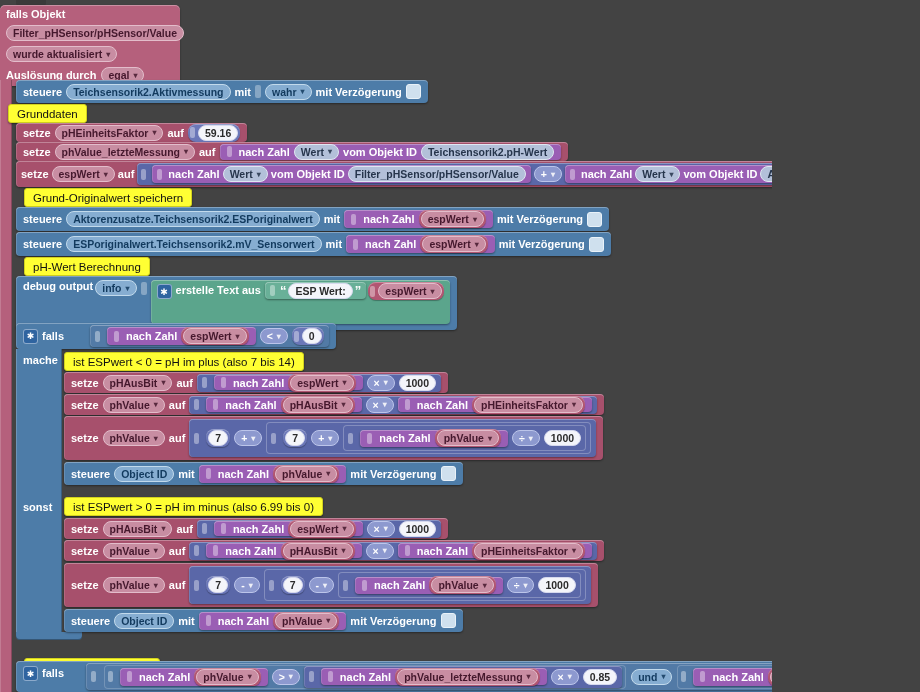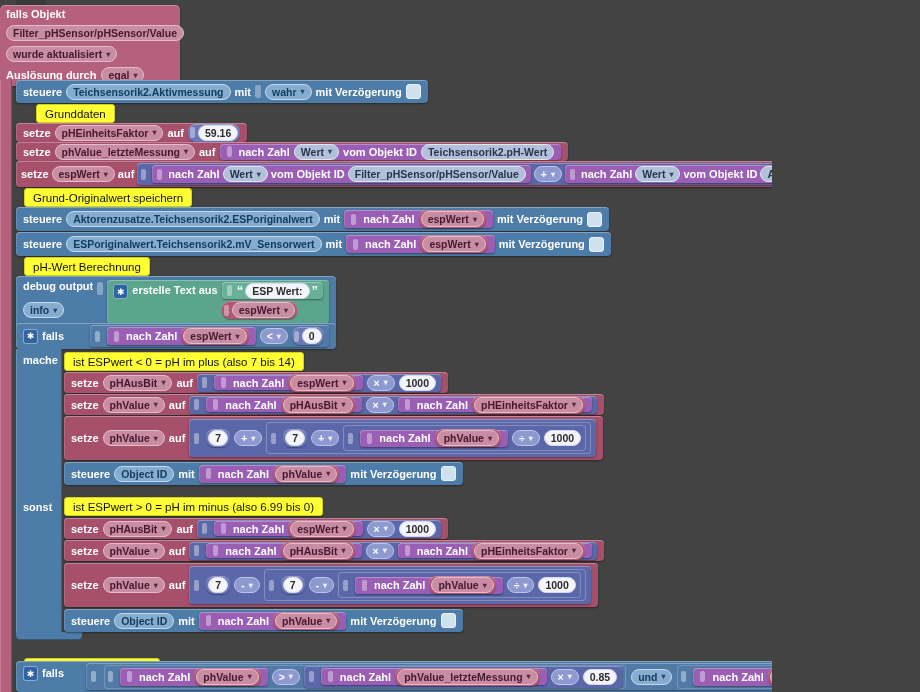--- a/index.html
+++ b/index.html
@@ -31,21 +31,21 @@
         box-shadow:inset 0 1px 0 rgba(255,255,255,.3), 0 1px 1px rgba(0,0,0,.3);}
   .cmt{display:inline-flex;align-items:center;background:#ffff33;color:#111;border:1px solid #d2d21e;
        border-radius:3px;padding:0 8px;height:17px;font-size:11.5px;box-shadow:0 1px 2px rgba(0,0,0,.45);}
   .gear{display:inline-flex;align-items:center;justify-content:center;width:15px;height:15px;border-radius:3px;
         background:#2f64a0;color:#fff;font-size:9px;box-shadow:inset 0 0 0 1px rgba(255,255,255,.45);}
   .cb{width:13px;height:13px;border-radius:3px;background:#cfe0ee;border:1px solid #e9f2f9;flex:0 0 auto;}
   .sock{width:6px;height:13px;border-radius:2px;background:rgba(255,255,255,.32);flex:0 0 auto;}
   .plug::before{content:"";width:5px;height:11px;border-radius:2px;background:rgba(255,255,255,.38);
         margin-right:3px;flex:0 0 auto;}
   .quote{color:#fff;font-weight:bold;font-size:13px;}
-  .col{display:flex;flex-direction:column;gap:2px;align-items:flex-start;}
+  .col{display:flex;flex-direction:row;gap:2px;align-items:flex-start;}
   .spine{box-shadow:inset 1px 0 0 rgba(255,255,255,.18), inset -1px 0 0 rgba(0,0,0,.25);}
 </style>
 </head>
 <body>
 
 <div class="ws">
 
   <div class="abs" style="left:16px;top:0;width:30px;height:6px;background:#3a3a3a;border-radius:0 0 3px 3px;"></div>
 
   <div class="abs pink" style="left:0;top:5px;width:168px;height:75px;border-radius:5px 5px 0 0;padding:3px 6px;
@@ -65,21 +65,21 @@
   <div class="abs blk blue" style="left:16px;top:80px;height:23px;">
     <span class="lbl">steuere</span>
     <span class="fld f-blue">Teichsensorik2.Aktivmessung</span>
     <span class="lbl">mit</span>
     <span class="sock"></span>
     <span class="fld f-blue dd">wahr</span>
     <span class="lbl">mit Verzögerung</span>
     <span class="cb"></span>
   </div>
 
-  <div class="abs cmt" style="left:36px;top:104px;">Grunddaten</div>
+  <div class="abs cmt" style="left:8px;top:104px;">Grunddaten</div>
 
   <div class="abs blk red" style="left:16px;top:123px;height:19px;">
     <span class="lbl">setze</span>
     <span class="fld f-pink dd">pHEinheitsFaktor</span>
     <span class="lbl">auf</span>
     <span class="nblk plug">
       <span class="fld f-white">59.16</span>
     </span>
   </div>
 

